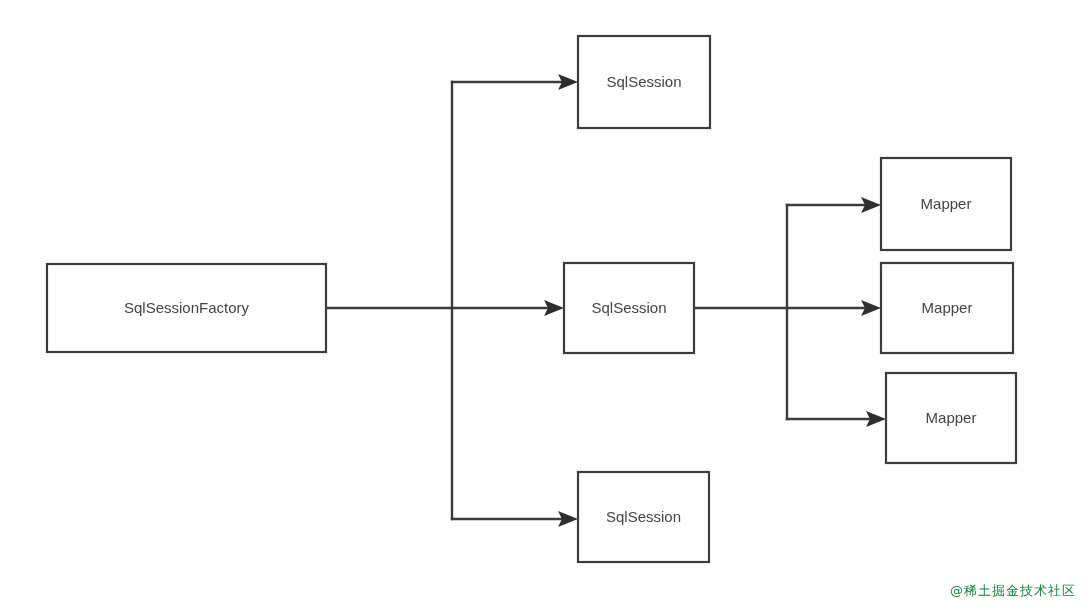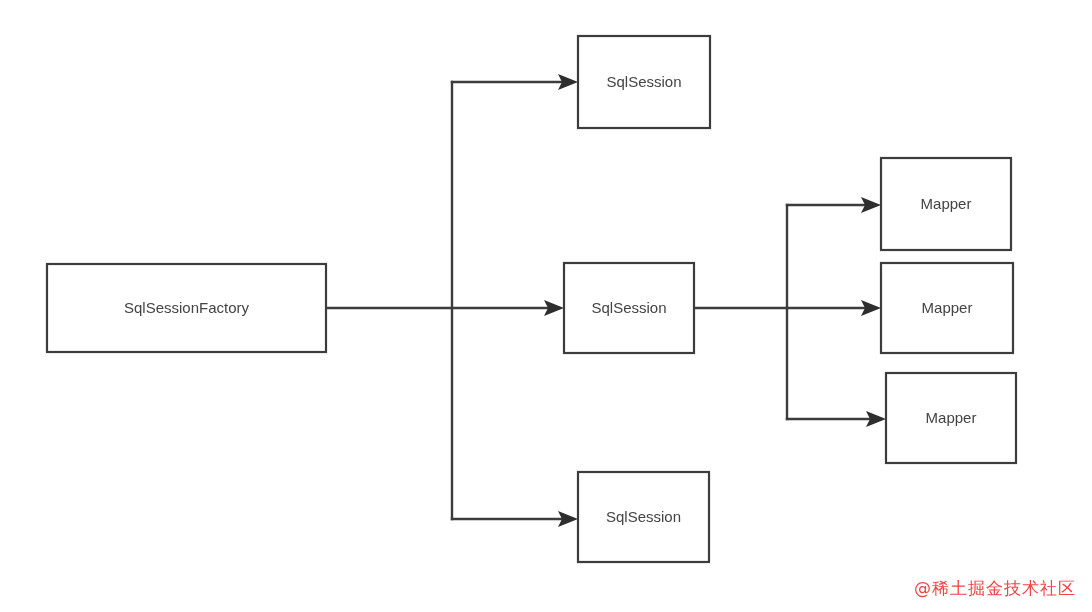--- a/index.html
+++ b/index.html
@@ -42,23 +42,23 @@
     stroke-linejoin: miter;
   }
   .arrow-head {
     fill: #2e2e2e;
     stroke: none;
   }
   .watermark {
     position: absolute;
     right: 16px;
     bottom: 12px;
-    color: #ef4444;
+    color: #15803d;
     font-family: "DejaVu Sans", sans-serif;
-    font-size: 17px;
+    font-size: 13px;
     letter-spacing: 1px;
     white-space: nowrap;
     user-select: none;
   }
 </style>
 </head>
 <body>
 
 <div id="canvas">
 

